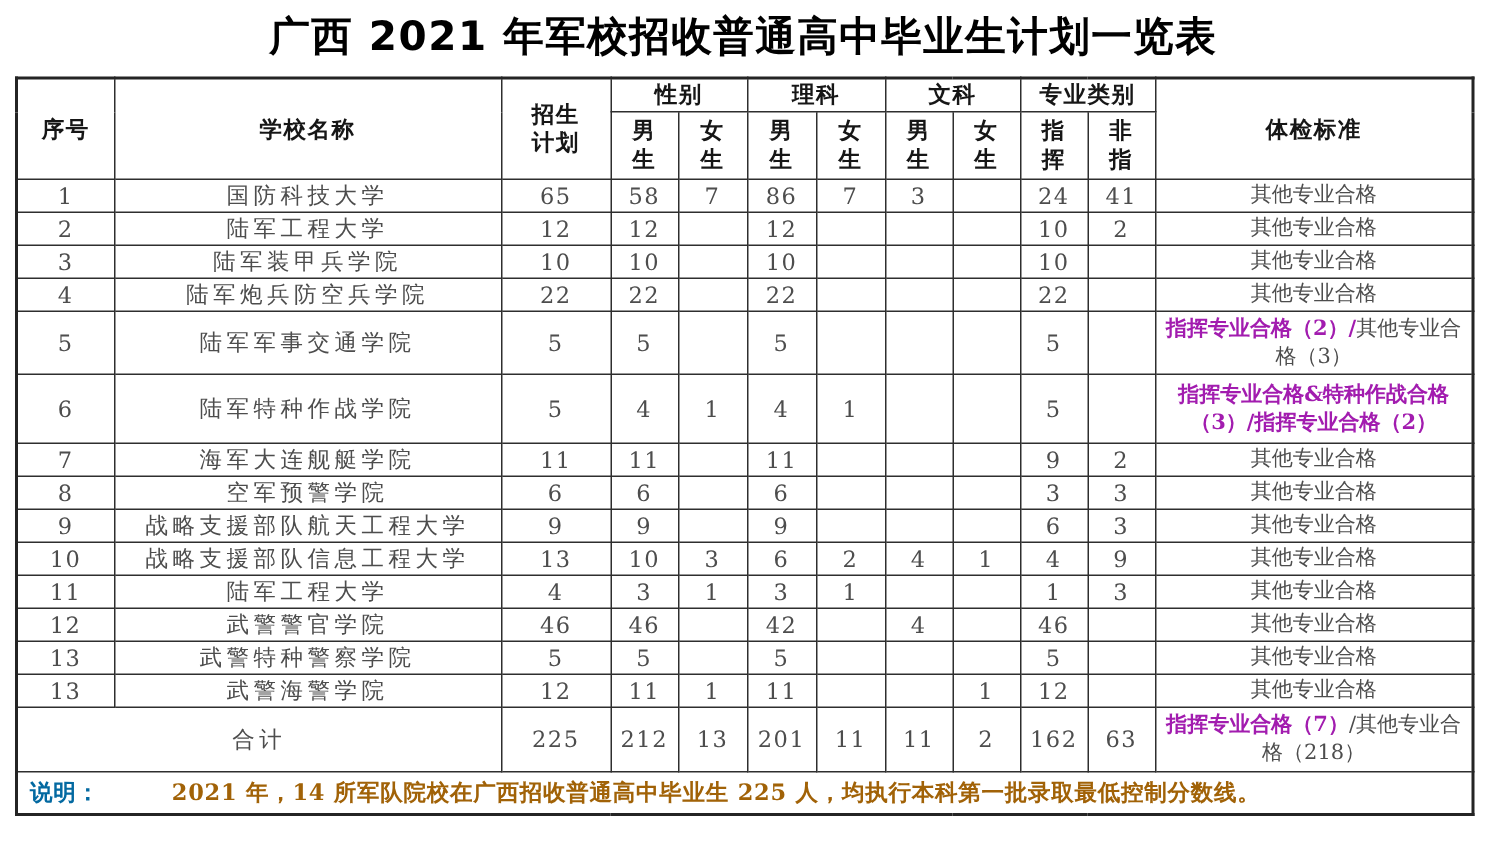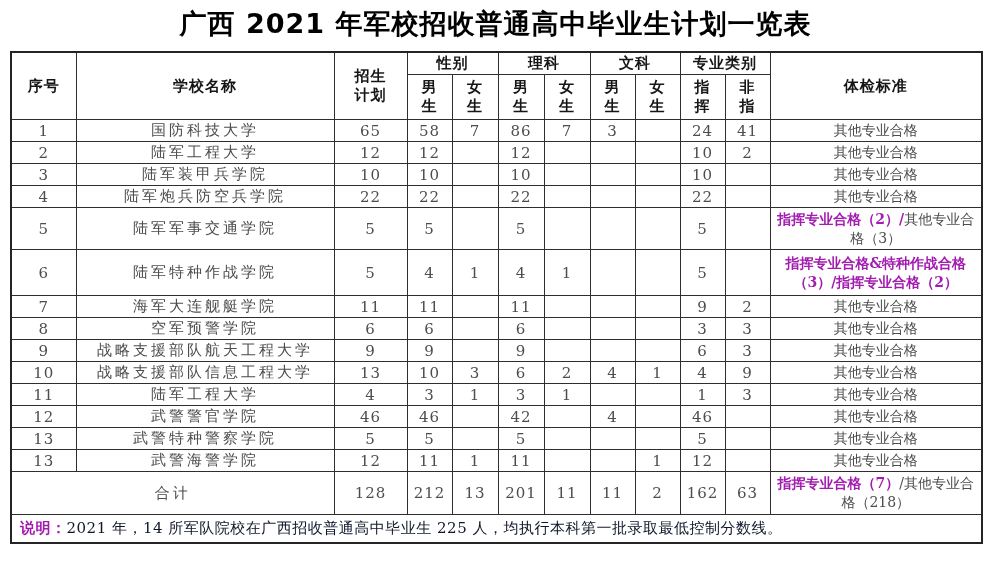--- a/index.html
+++ b/index.html
@@ -61,23 +61,23 @@
   }
   td.note {
     text-align: left;
     padding-left: 8px;
     font-size: 15px;
     letter-spacing: 0.5px;
   }
   td.note .note-label {
     font-family: "DejaVu Sans", "Liberation Sans", sans-serif;
     font-weight: bold;
-    color: #a21caf;
-  }
-  td.note .note-text { font-weight: normal; color: #0f172a; }
+    color: #0369a1;
+  }
+  td.note .note-text { font-weight: bold; color: #a16207; margin-left: 48px; }
   td.total-label { letter-spacing: 3px; }
 </style>
 </head>
 <body>
 
 <div class="page">
   <div class="title">广西 2021 年军校招收普通高中毕业生计划一览表</div>
 
   <table class="main">
     <colgroup>
@@ -317,21 +317,21 @@
         <td class="num">11</td>
         <td class="num"></td>
         <td class="num"></td>
         <td class="num">1</td>
         <td class="num">12</td>
         <td class="num"></td>
         <td class="std"><span class="b"></span><span>其他专业合格</span></td>
       </tr>
       <tr class="total-row">
         <td colspan="2" class="total-label">合计</td>
-        <td class="num">128</td>
+        <td class="num">225</td>
         <td class="num">212</td>
         <td class="num">13</td>
         <td class="num">201</td>
         <td class="num">11</td>
         <td class="num">11</td>
         <td class="num">2</td>
         <td class="num">162</td>
         <td class="num">63</td>
         <td class="std"><span class="b">指挥专业合格（7）</span><span>/其他专业合格（218）</span></td>
       </tr>

